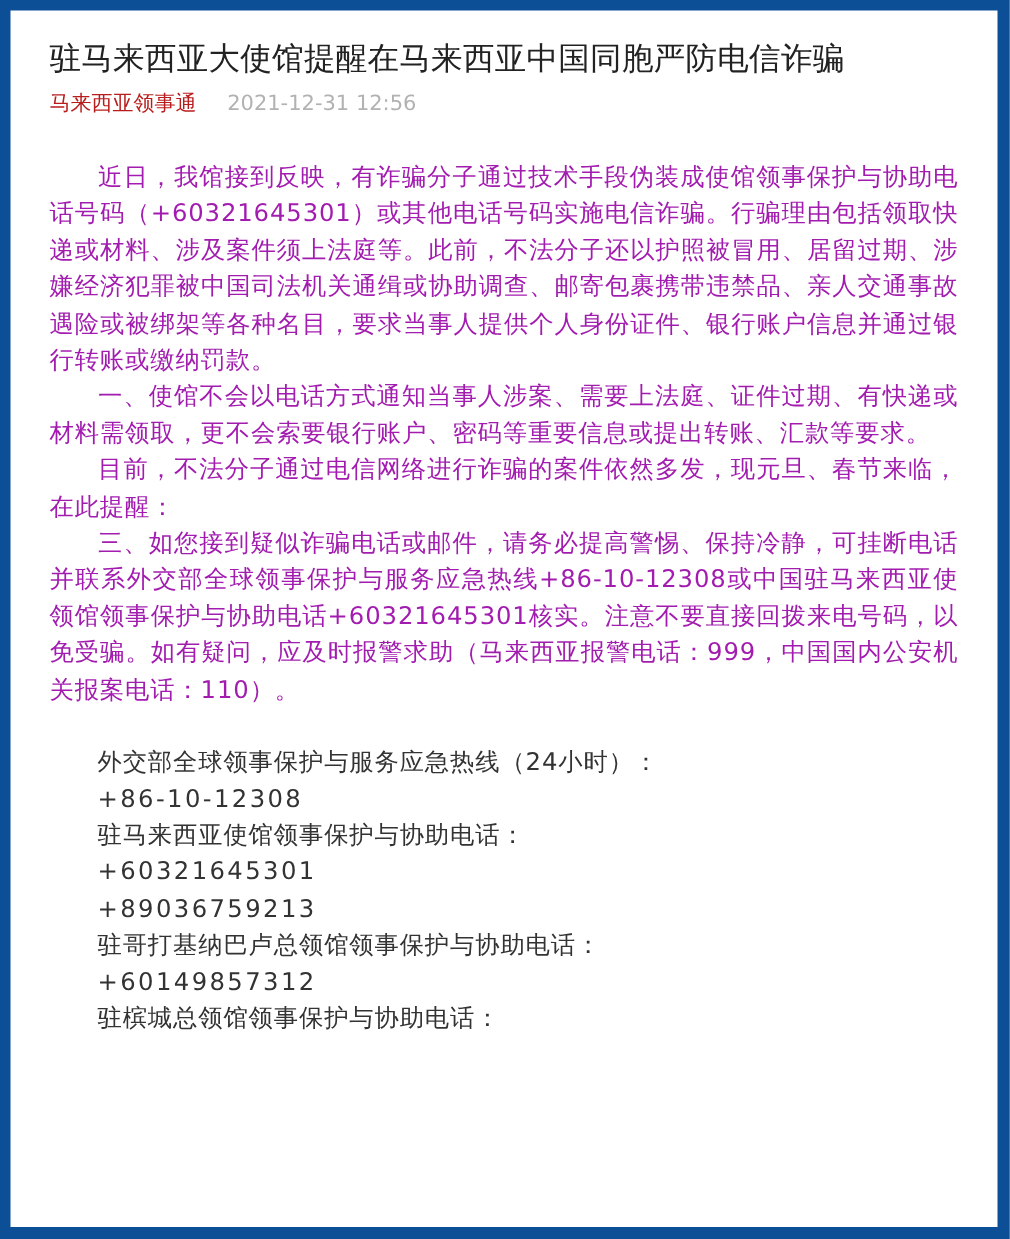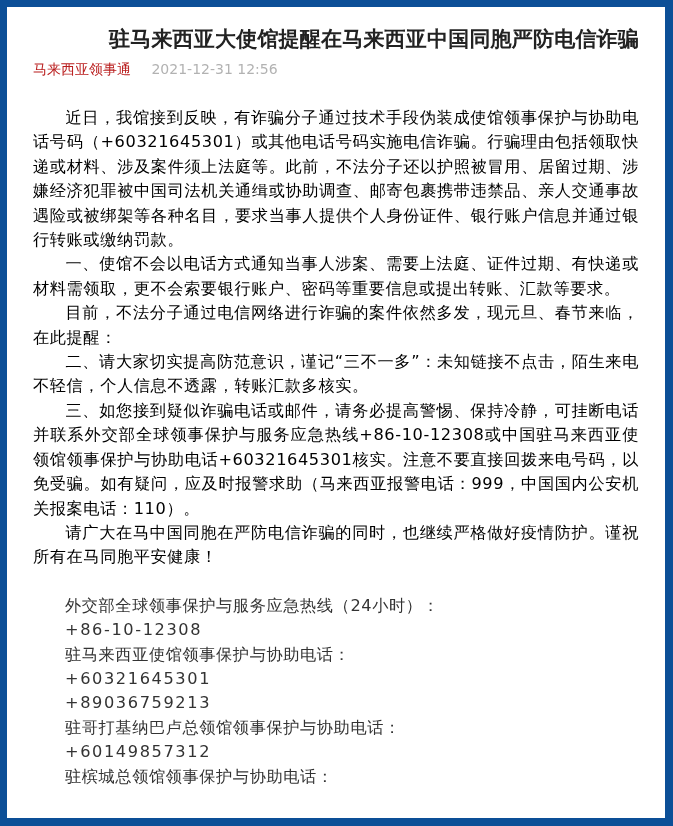--- a/index.html
+++ b/index.html
@@ -23,45 +23,44 @@
       overflow: hidden;
       box-sizing: border-box;
       padding: 0 26px 0 26px;
       font-family: "DejaVu Sans", "Liberation Sans", sans-serif;
       color: #333333;
     }
     .title {
       margin: 17px 0 0 0;
       font-size: 21px;
       line-height: 30px;
-      font-weight: bold;
+      font-weight: normal;
       color: #222222;
       letter-spacing: 0.2px;
       white-space: nowrap;
-      text-align: right;
     }
     .meta {
       margin-top: 5px;
       font-size: 14px;
       line-height: 20px;
       white-space: nowrap;
     }
     .account {
       color: #b91c1c;
       cursor: pointer;
     }
     .time {
       color: #b2b2b2;
       margin-left: 16px;
     }
     .content {
       margin-top: 27px;
       font-size: 16.2px;
       line-height: 24.4px;
-      color: #000000;
+      color: #a21caf;
       text-align: justify;
       letter-spacing: 0.6px;
     }
     .content p {
       margin: 0;
       text-indent: 2em;
     }
     .contacts {
       margin-top: 24px;
       padding-left: 32px;
@@ -84,23 +83,21 @@
   <h1 class="title">驻马来西亚大使馆提醒在马来西亚中国同胞严防电信诈骗</h1>
   <div class="meta">
     <span class="account">马来西亚领事通</span>
     <span class="time">2021-12-31 12:56</span>
   </div>
 
   <div class="content">
     <p>近日，我馆接到反映，有诈骗分子通过技术手段伪装成使馆领事保护与协助电话号码（+60321645301）或其他电话号码实施电信诈骗。行骗理由包括领取快递或材料、涉及案件须上法庭等。此前，不法分子还以护照被冒用、居留过期、涉嫌经济犯罪被中国司法机关通缉或协助调查、邮寄包裹携带违禁品、亲人交通事故遇险或被绑架等各种名目，要求当事人提供个人身份证件、银行账户信息并通过银行转账或缴纳罚款。</p>
     <p>一、使馆不会以电话方式通知当事人涉案、需要上法庭、证件过期、有快递或材料需领取，更不会索要银行账户、密码等重要信息或提出转账、汇款等要求。</p>
     <p>目前，不法分子通过电信网络进行诈骗的案件依然多发，现元旦、春节来临，在此提醒：</p>
-    <p>二、请大家切实提高防范意识，谨记“三不一多”：未知链接不点击，陌生来电不轻信，个人信息不透露，转账汇款多核实。</p>
     <p>三、如您接到疑似诈骗电话或邮件，请务必提高警惕、保持冷静，可挂断电话并联系外交部全球领事保护与服务应急热线+86-10-12308或中国驻马来西亚使领馆领事保护与协助电话+60321645301核实。注意不要直接回拨来电号码，以免受骗。如有疑问，应及时报警求助（马来西亚报警电话：999，中国国内公安机关报案电话：110）。</p>
-    <p>请广大在马中国同胞在严防电信诈骗的同时，也继续严格做好疫情防护。谨祝所有在马同胞平安健康！</p>
   </div>
 
   <div class="contacts">
     <div>外交部全球领事保护与服务应急热线（24小时）：</div>
     <div class="num">+86-10-12308</div>
     <div>驻马来西亚使馆领事保护与协助电话：</div>
     <div class="num">+60321645301</div>
     <div class="num">+89036759213</div>
     <div>驻哥打基纳巴卢总领馆领事保护与协助电话：</div>
     <div class="num">+60149857312</div>

